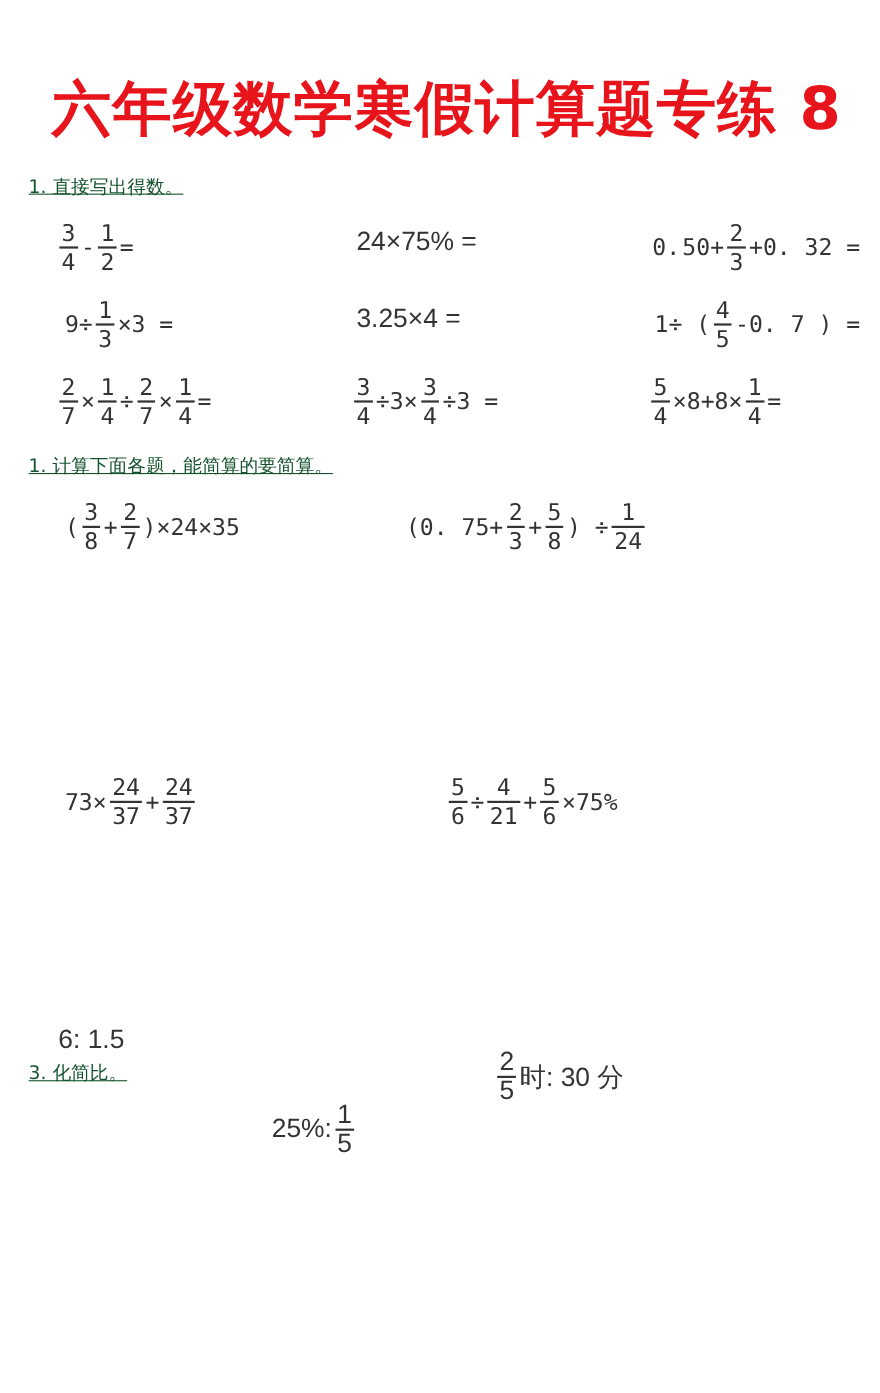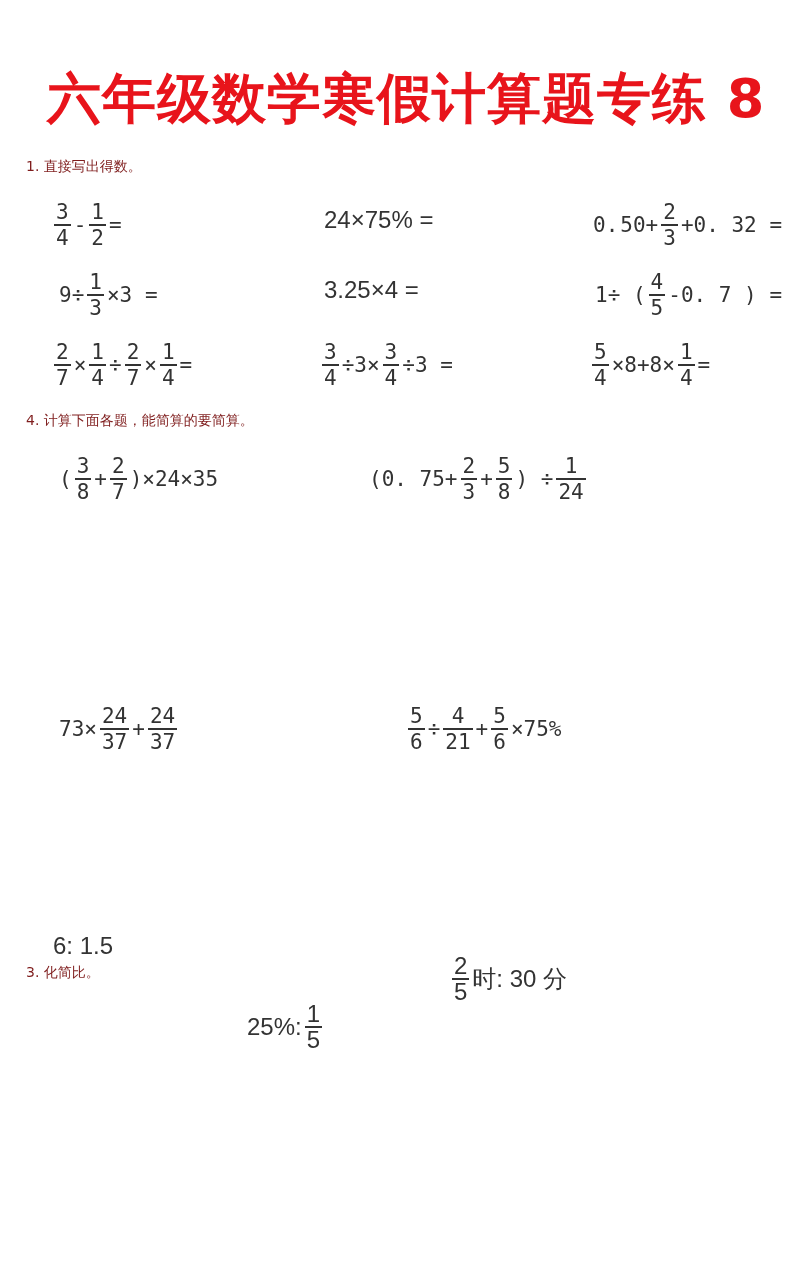--- a/index.html
+++ b/index.html
@@ -1,20 +1,20 @@
 <!DOCTYPE html>
 <html><head>
   <meta charset="utf-8">
   <style>
     html, body { margin: 0; padding: 0; background: #ffffff; }
     body { width: 800px; height: 1266px; position: relative; overflow: hidden;
            font-family: "DejaVu Sans", sans-serif; color: #222; }
     .title { position: absolute; left: 24px; top: 64px; font-size: 54px; font-weight: bold;
              color: #e8141b; letter-spacing: 1px; line-height: 70px; white-space: nowrap; margin-left: 23px; }
-    .section-heading { position: absolute; left: 26px; font-size: 14px; color: #7f1d1d; white-space: nowrap; }
+    .section-heading { position: absolute; left: 26px; font-size: 17px; color: #14532d; white-space: nowrap; text-decoration: underline; }
     .expr { position: absolute; display: flex; align-items: center; font-family: "DejaVu Sans Mono", "Liberation Mono", monospace;
             font-size: 21px; color: #333; white-space: nowrap; }
     .expr.sans { font-family: "Liberation Sans", sans-serif; font-size: 24px; }
     .tok { display: inline-block; padding: 0 1px; }
     .frac { display: inline-flex; flex-direction: column; align-items: center; vertical-align: middle; margin: 0 2px; }
     .frac .num { line-height: 24px; padding: 0 2px; }
     .frac .bar { width: 100%; height: 1.5px; background: #333; }
     .frac .den { line-height: 24px; padding: 0 2px; }
   </style>
 </head>
@@ -119,21 +119,21 @@
     </span>
     <span class="tok">×8+8×</span>
     <span class="frac">
       <span class="num">1</span>
       <span class="bar"></span>
       <span class="den">4</span>
     </span>
     <span class="tok">=</span>
   </div>
 
-<div class="section-heading" style="top:412px">4. 计算下面各题，能简算的要简算。</div>
+<div class="section-heading" style="top:412px">1. 计算下面各题，能简算的要简算。</div>
 <div class="expr" style="left:58px; top:454px">
     <span class="tok">(</span>
     <span class="frac">
       <span class="num">3</span>
       <span class="bar"></span>
       <span class="den">8</span>
     </span>
     <span class="tok">+</span>
     <span class="frac">
       <span class="num">2</span>

